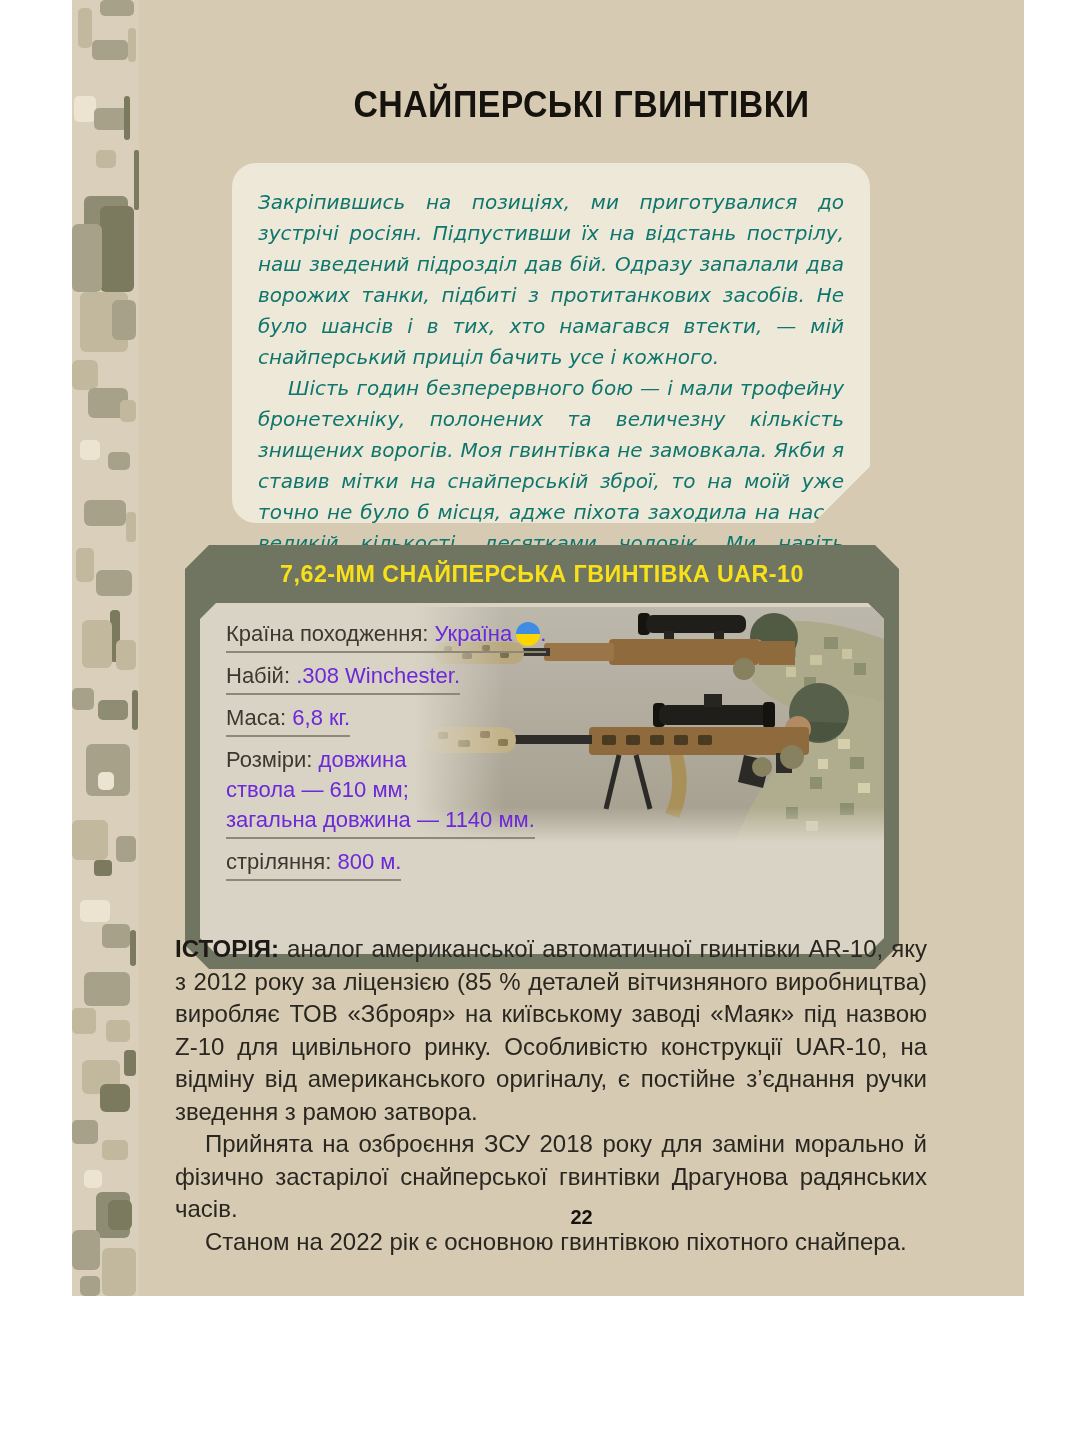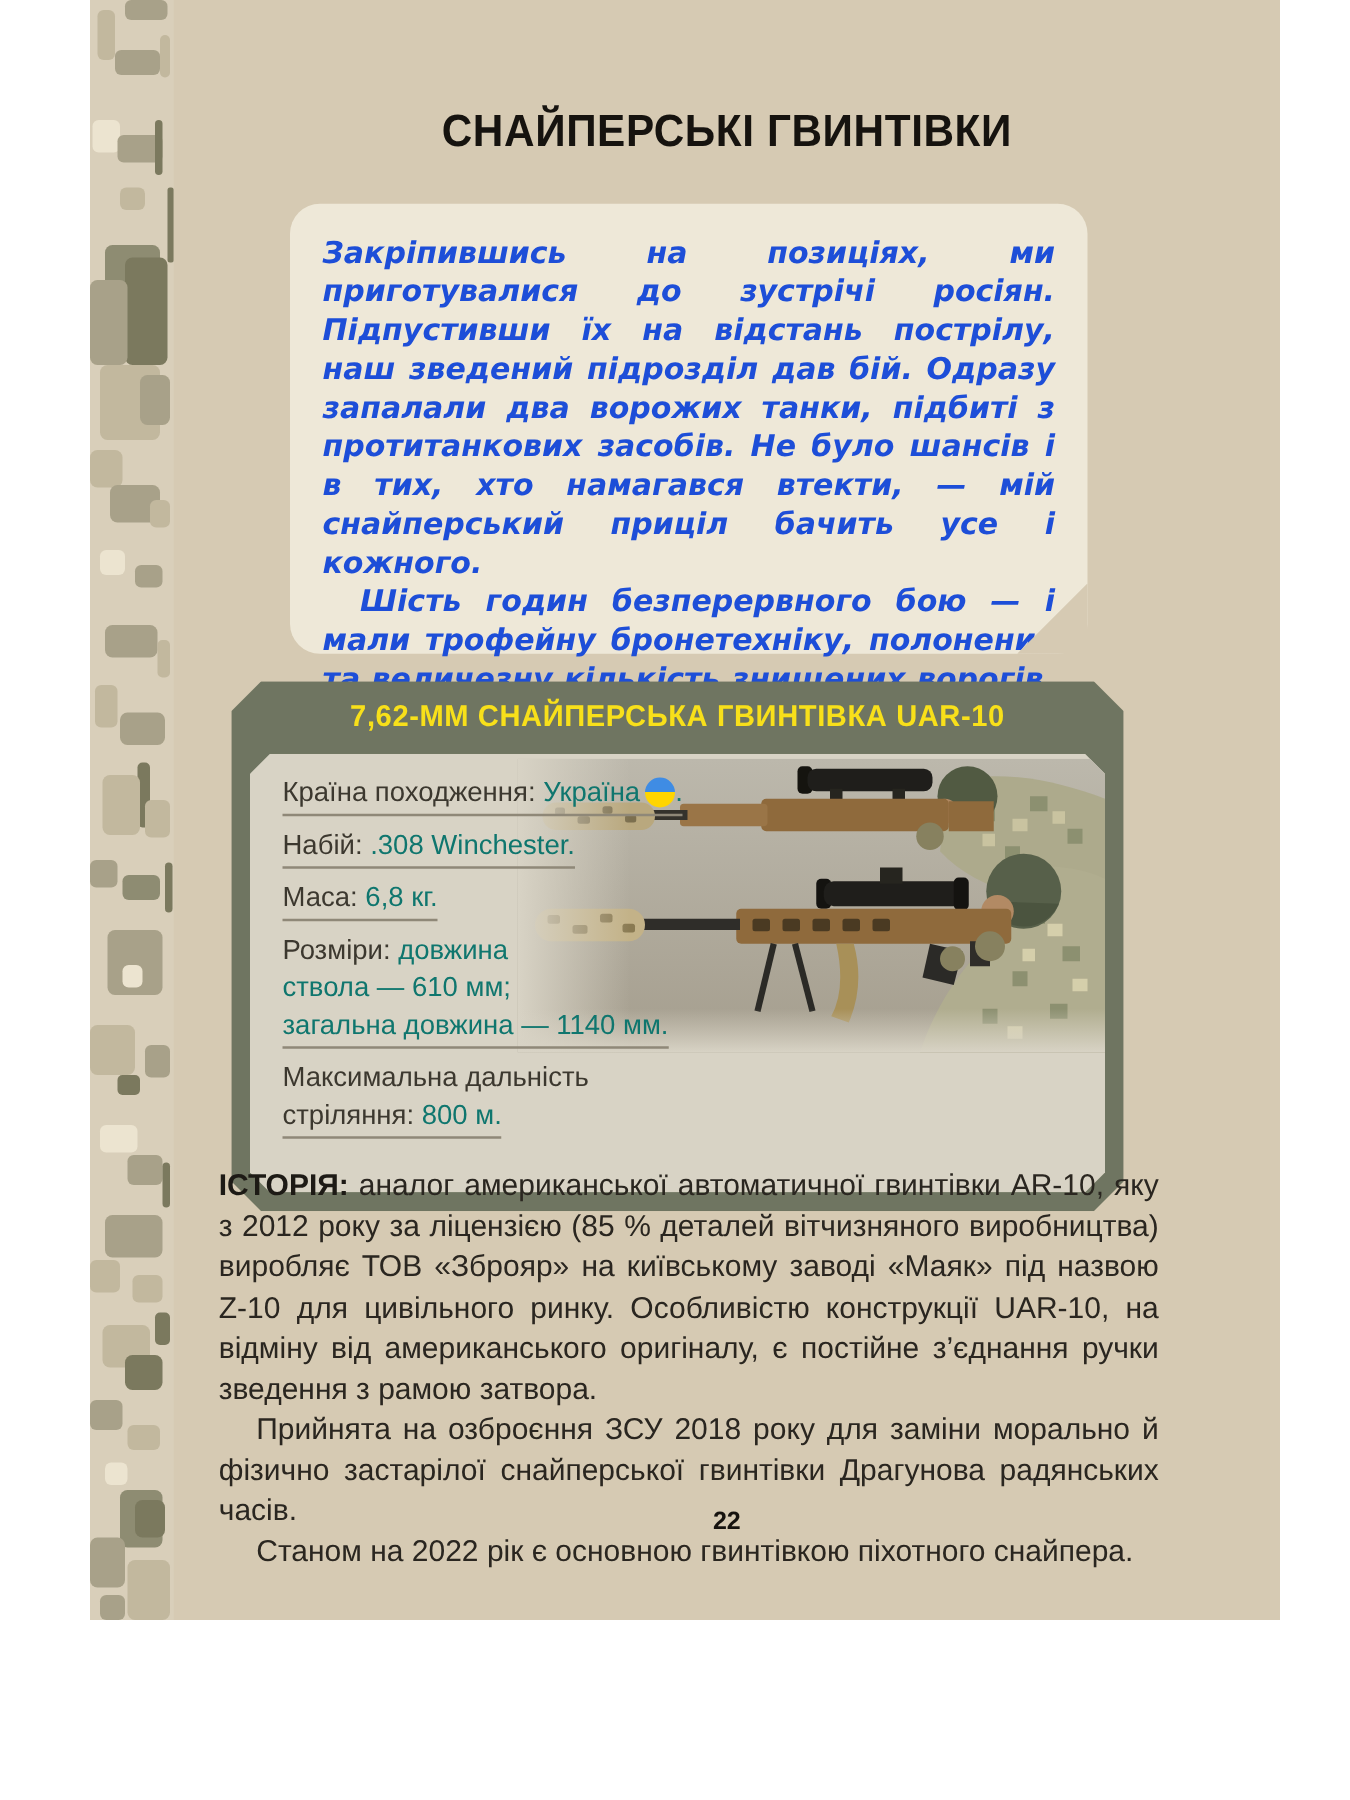--- a/index.html
+++ b/index.html
@@ -31,22 +31,22 @@
     background:#eee8d8;border-radius:24px;
     box-sizing:border-box;padding:24px 26px 14px 26px;
   }
   .quote .chamfer{
     position:absolute;right:0;bottom:0;width:56px;height:56px;
     background:linear-gradient(to bottom right, rgba(214,202,179,0) 49.5%, #d6cab3 50%);
   }
   .quote p{
     margin:0;
     font-family:"DejaVu Sans", sans-serif;
-    font-style:italic;font-weight:700;
-    font-size:24px;line-height:31px;color:#1d4ed8;text-align:justify;
+    font-style:italic;font-weight:400;
+    font-size:20px;line-height:31px;color:#0f766e;text-align:justify;
   }
   .quote p.indent{text-indent:30px;}
   .quote .attr{
     margin-top:16px;text-align:right;
     font-family:"DejaVu Sans", sans-serif;font-style:italic;font-weight:400;
     font-size:18px;line-height:27px;color:#35302a;
   }
 
   
   .card{
@@ -68,21 +68,21 @@
   .photo{position:absolute;right:0;top:4px;width:470px;height:235px;z-index:1;}
   .specs{
     position:absolute;left:26px;top:16px;width:350px;z-index:2;
     font-size:22px;line-height:29px;
   }
   .spec-line{display:inline-block;margin-bottom:1px;}
   .spec-line.ul{border-bottom:2px solid #8f8878;padding-bottom:3px;margin-bottom:8px;}
   .spec-line{clear:both;float:left;}
   .specs::after{content:"";display:block;clear:both;}
   .lbl{color:#3c382f;}
-  .val{color:#0f766e;}
+  .val{color:#6d28d9;}
   .flag{
     display:inline-block;width:24px;height:24px;border-radius:50%;
     background:linear-gradient(#3f8ce4 50%, #ffd500 50%);
     vertical-align:-5px;margin-left:4px;
   }
   .mag-line{
     position:absolute;right:30px;bottom:12px;z-index:2;
     font-size:22px;line-height:28px;
     border-bottom:2px solid #8f8878;padding-bottom:3px;
   }
@@ -301,23 +301,20 @@
         <span class="spec-line">
           <span class="lbl">Розміри:</span>
           <span class="val">довжина</span>
         </span>
         <span class="spec-line">
           <span class="val">ствола — 610 мм;</span>
         </span>
         <span class="spec-line ul">
           <span class="val">загальна довжина — 1140 мм.</span>
         </span>
-        <span class="spec-line">
-          <span class="lbl">Максимальна дальність</span>
-        </span>
         <span class="spec-line ul">
           <span class="lbl">стріляння:</span>
           <span class="val">800 м.</span>
         </span>
       </div>
 
 
     </div>
   </div>
 

